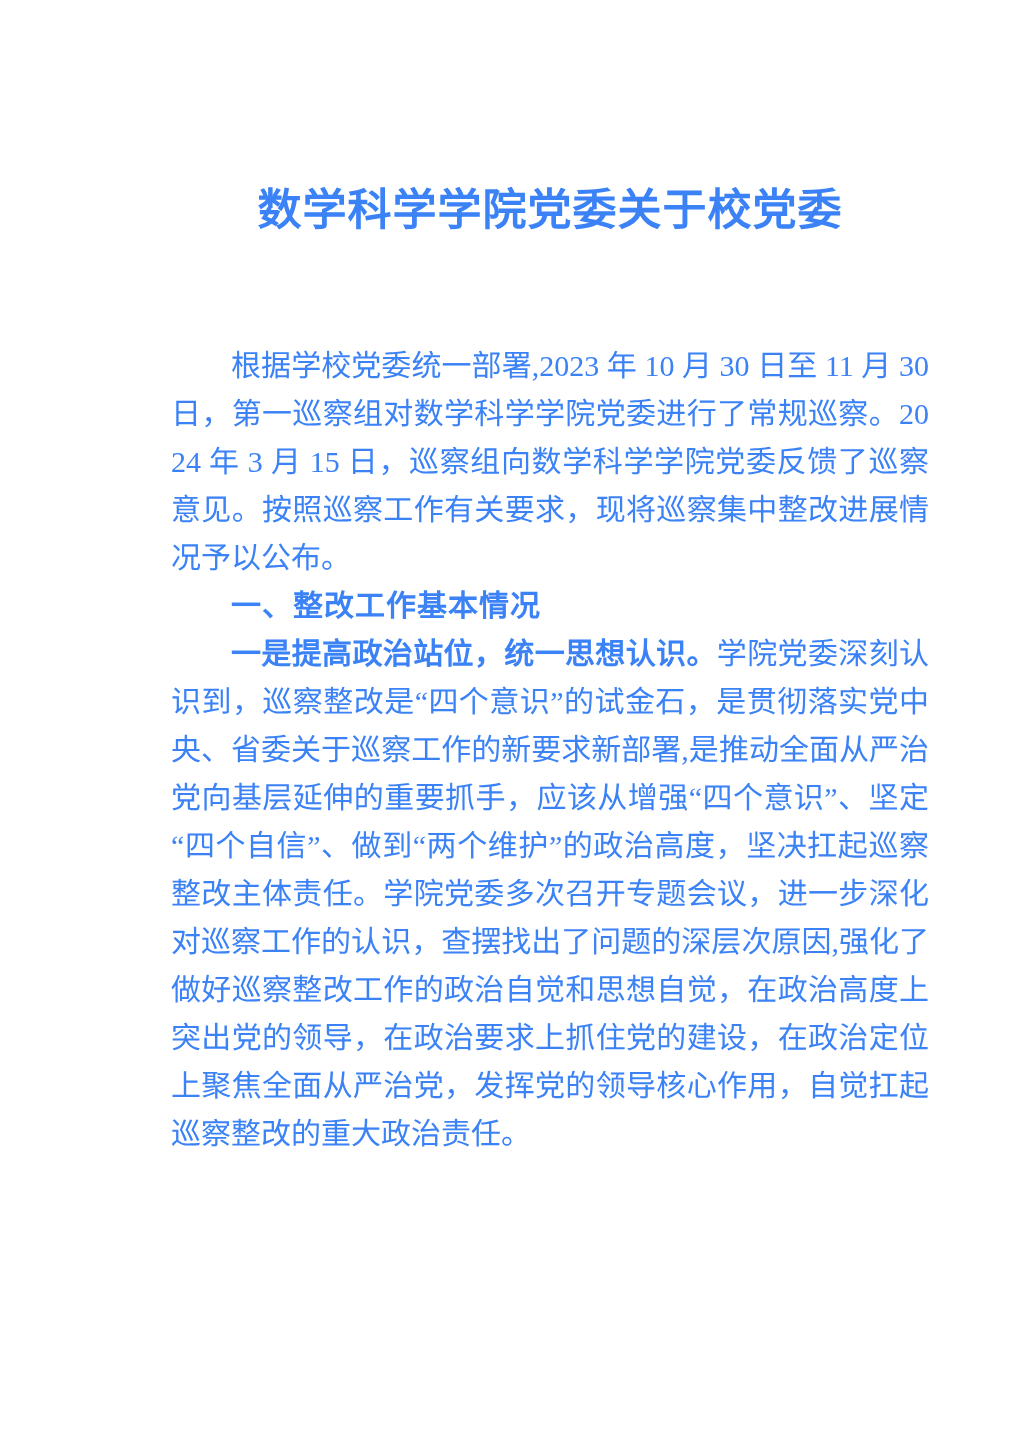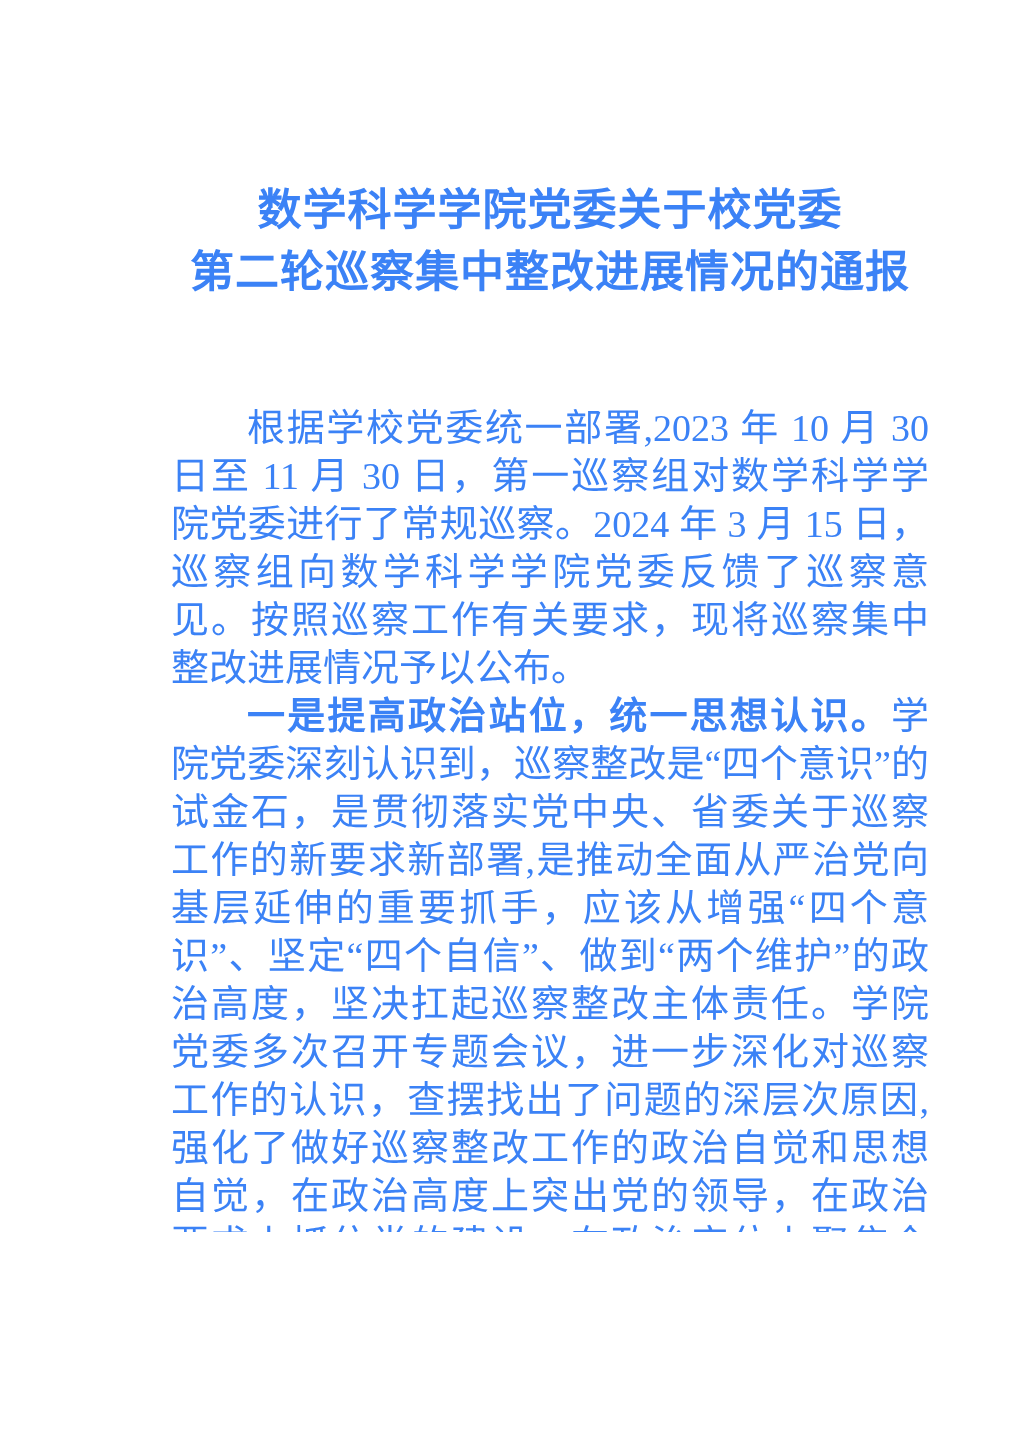--- a/index.html
+++ b/index.html
@@ -27,21 +27,21 @@
     margin-top: 180px;
     text-align: center;
     font-size: 44px;
     line-height: 62px;
     font-weight: bold;
     font-family: "Liberation Serif", "DejaVu Serif", serif;
     letter-spacing: 1px;
   }
   .doc-body {
     margin-top: 100px;
-    font-size: 38px;
+    font-size: 30px;
     line-height: 48px;
     text-align: justify;
   }
   .para {
     margin: 0;
     text-indent: 2em;
     word-break: break-all;
   }
   .para-heading {
     margin: 0;
@@ -65,26 +65,26 @@
   }
 </style>
 </head>
 <body>
 
 <div class="page">
   <div class="doc-content">
 
     <div class="doc-title">
       <div>数学科学学院党委关于校党委</div>
-      <div>第二轮巡察集中整改进展情况的通报</div>
     </div>
 
     <div class="doc-body">
       <p class="para">根据学校党委统一部署,2023 年 10 月 30 日至 11 月 30 日，第一巡察组对数学科学学院党委进行了常规巡察。2024 年 3 月 15 日，巡察组向数学科学学院党委反馈了巡察意见。按照巡察工作有关要求，现将巡察集中整改进展情况予以公布。</p>
 
+      <p class="para-heading">一、整改工作基本情况</p>
 
 
       <p class="para"><span class="lead-phrase">一是提高政治站位，统一思想认识。</span><span>学院党委深刻认识到，巡察整改是“四个意识”的试金石，是贯彻落实党中央、省委关于巡察工作的新要求新部署,是推动全面从严治党向基层延伸的重要抓手，应该从增强“四个意识”、坚定“四个自信”、做到“两个维护”的政治高度，坚决扛起巡察整改主体责任。学院党委多次召开专题会议，进一步深化对巡察工作的认识，查摆找出了问题的深层次原因,强化了做好巡察整改工作的政治自觉和思想自觉，在政治高度上突出党的领导，在政治要求上抓住党的建设，在政治定位上聚焦全面从严治党，发挥党的领导核心作用，自觉扛起巡察整改的重大政治责任。</span></p>
     </div>
   </div>
 
   <div class="page-footer">— 1 —</div>
 </div>
 
 </body></html>

